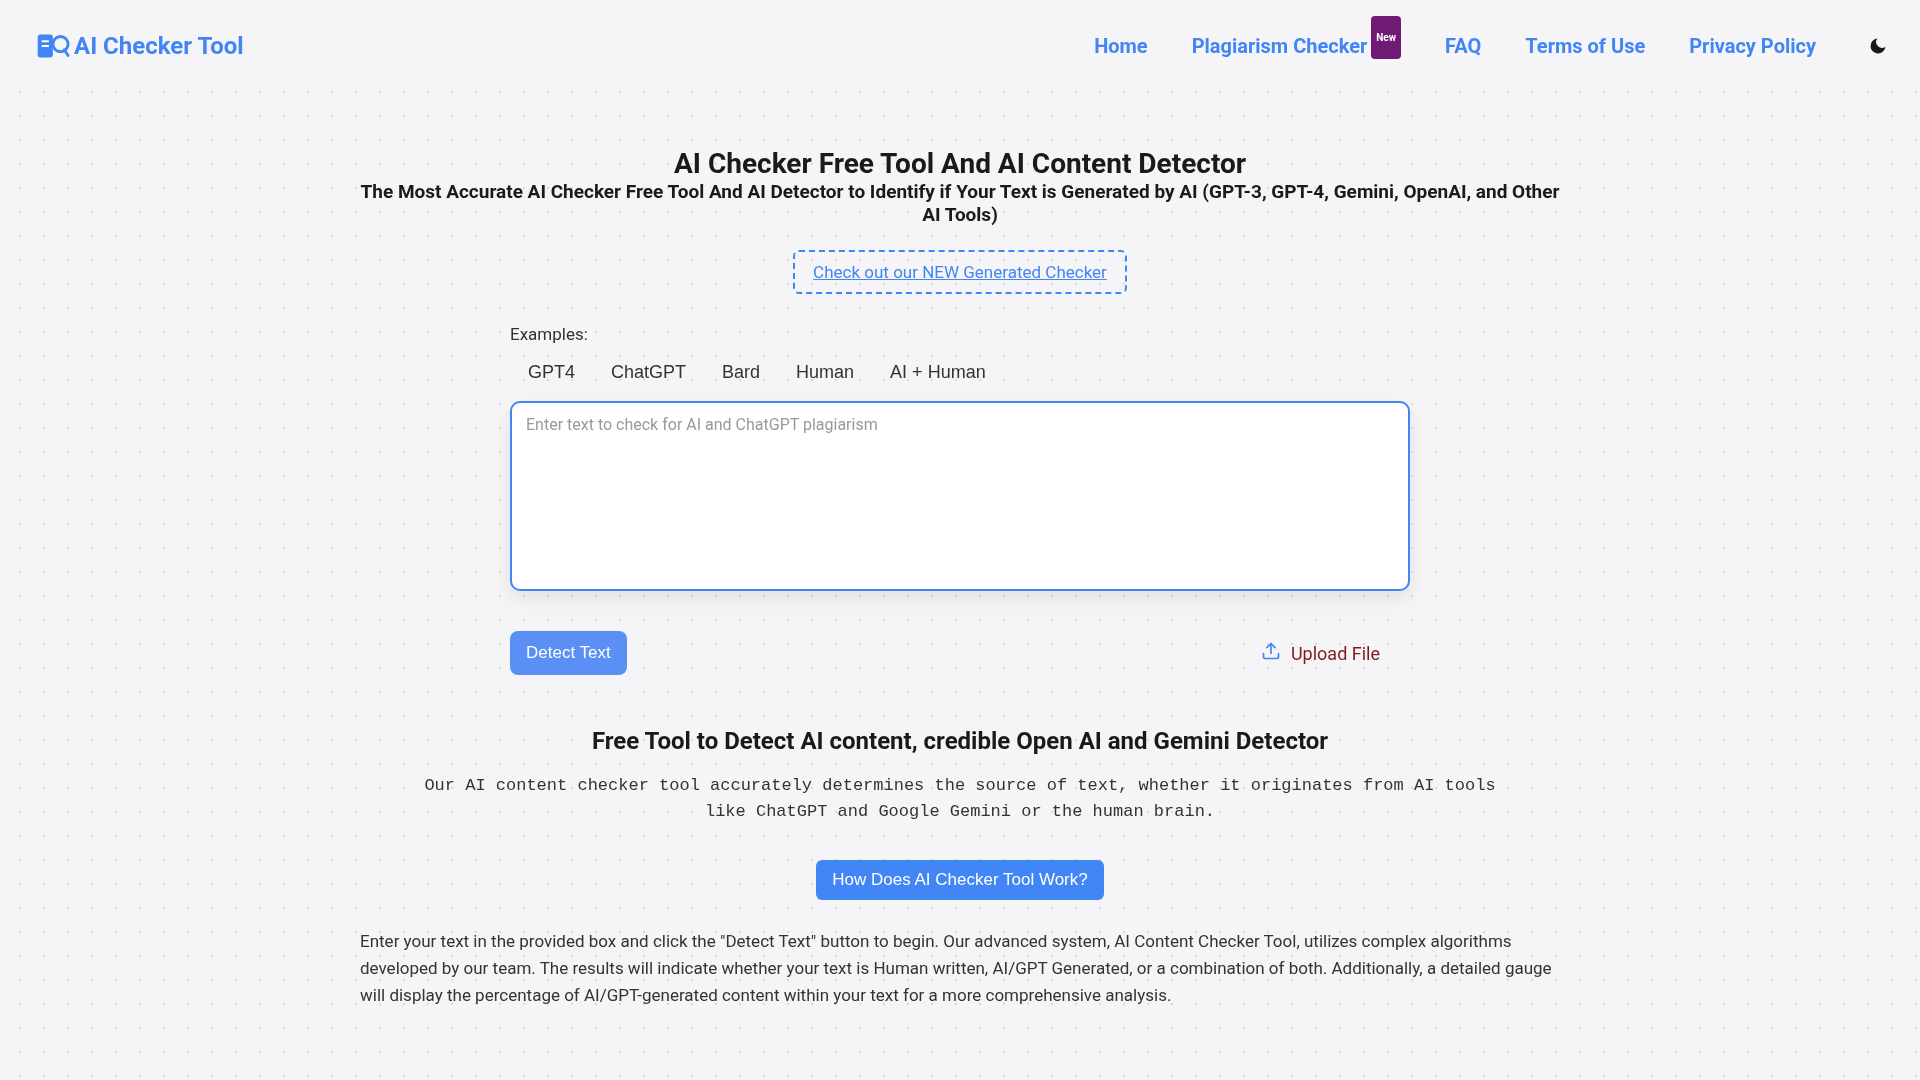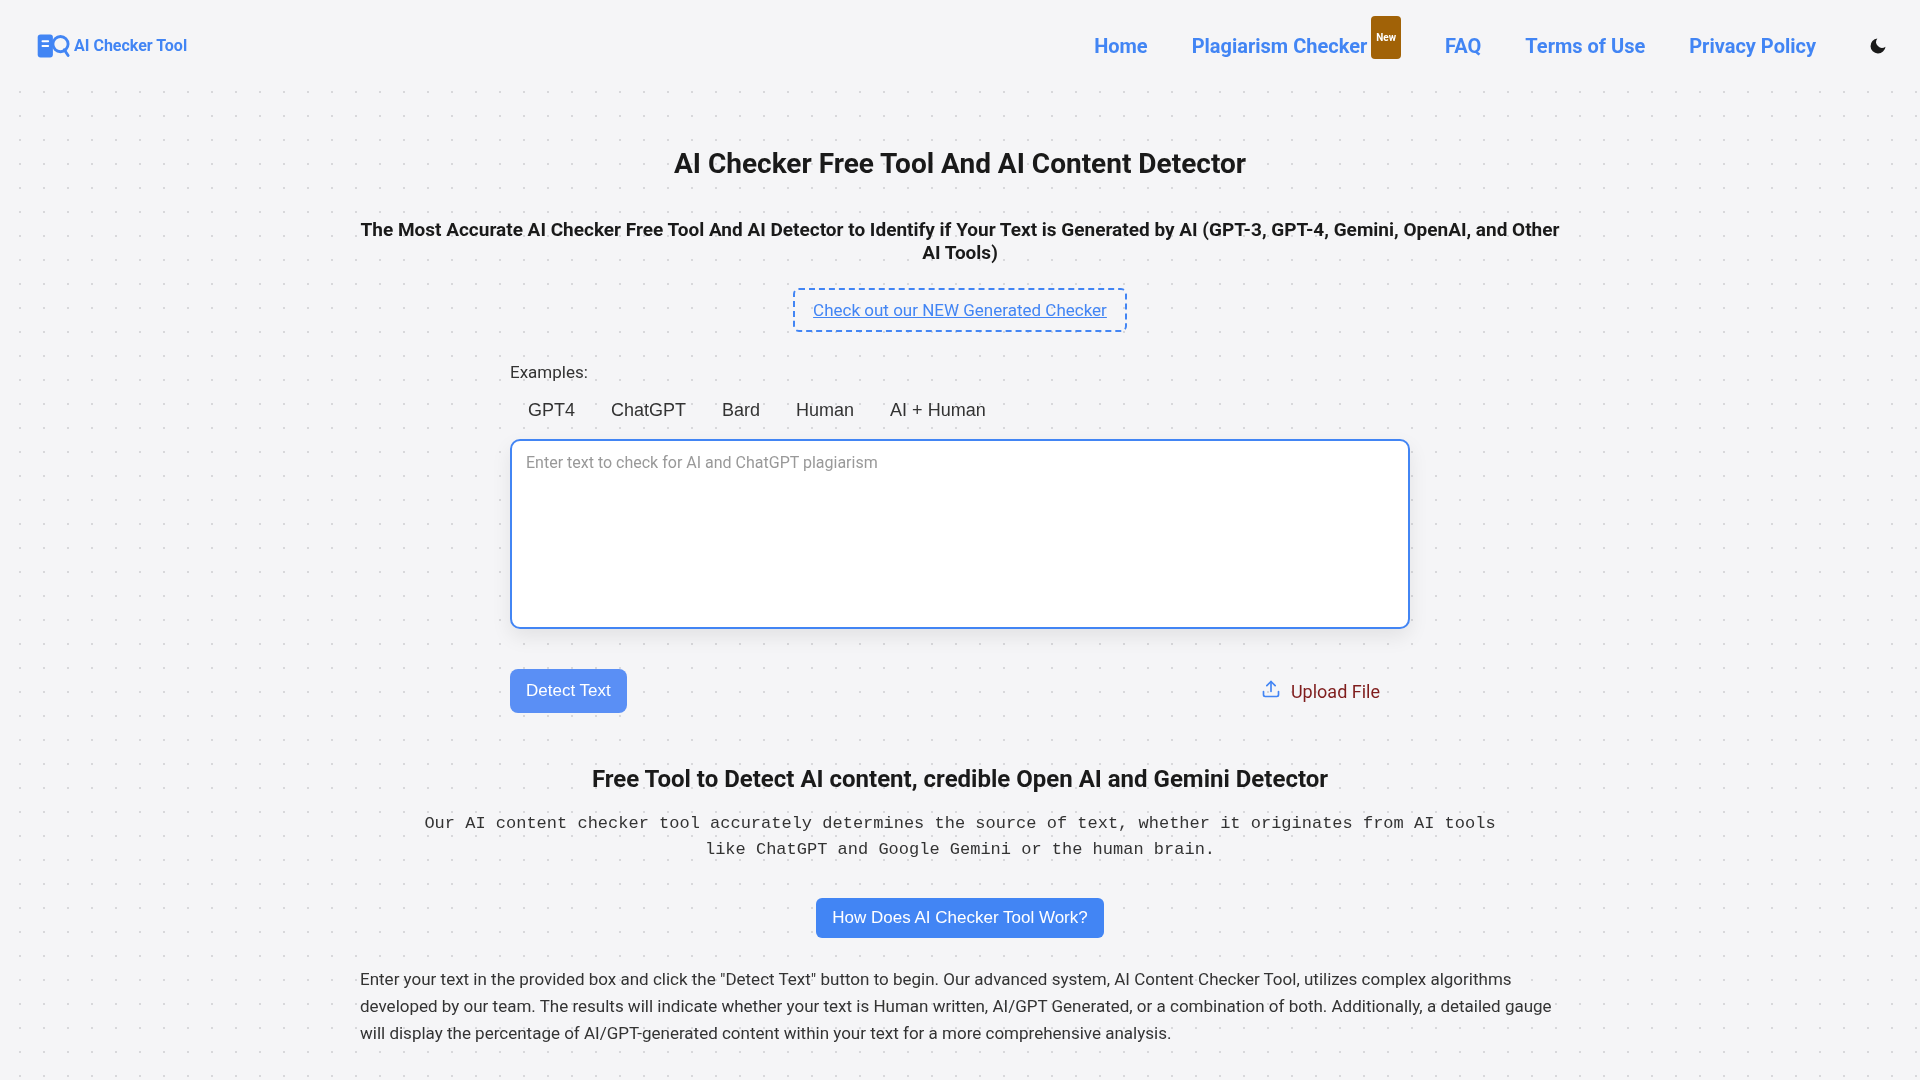--- a/index.html
+++ b/index.html
@@ -28,39 +28,39 @@
   .logo-icon {
     width: 38px;
     height: 38px;
     display: flex;
     align-items: center;
     justify-content: center;
   }
   .logo-text {
     color: #4285f4;
     font-weight: 700;
-    font-size: 16px;
+    font-size: 24px;
   }
   .nav {
     display: flex;
     align-items: center;
     gap: 44px;
   }
   .nav-link {
     color: #4285f4;
     font-weight: 700;
     font-size: 20px;
     text-decoration: none;
     display: flex;
     align-items: center;
     gap: 4px;
     cursor: pointer;
   }
   .badge-new {
-    background-color: #a16207;
+    background-color: #701a75;
     color: #fff;
     font-size: 10px;
     font-weight: 700;
     border-radius: 4px;
     padding: 16px 5px;
     position: relative;
     top: -8px;
   }
   .dark-toggle {
     width: 20px;
@@ -72,21 +72,20 @@
   .main {
     max-width: 1400px;
     margin: 0 auto;
     padding: 56px 40px 40px 40px;
     text-align: center;
   }
   .h1 {
     font-size: 28px;
     font-weight: 700;
     color: #1a1a1a;
-    margin-bottom: 38px;
   }
   .subtitle {
     font-size: 19px;
     font-weight: 700;
     color: #1a1a1a;
     margin-bottom: 24px;
     max-width: 1200px;
     margin-left: auto;
     margin-right: auto;
   }

